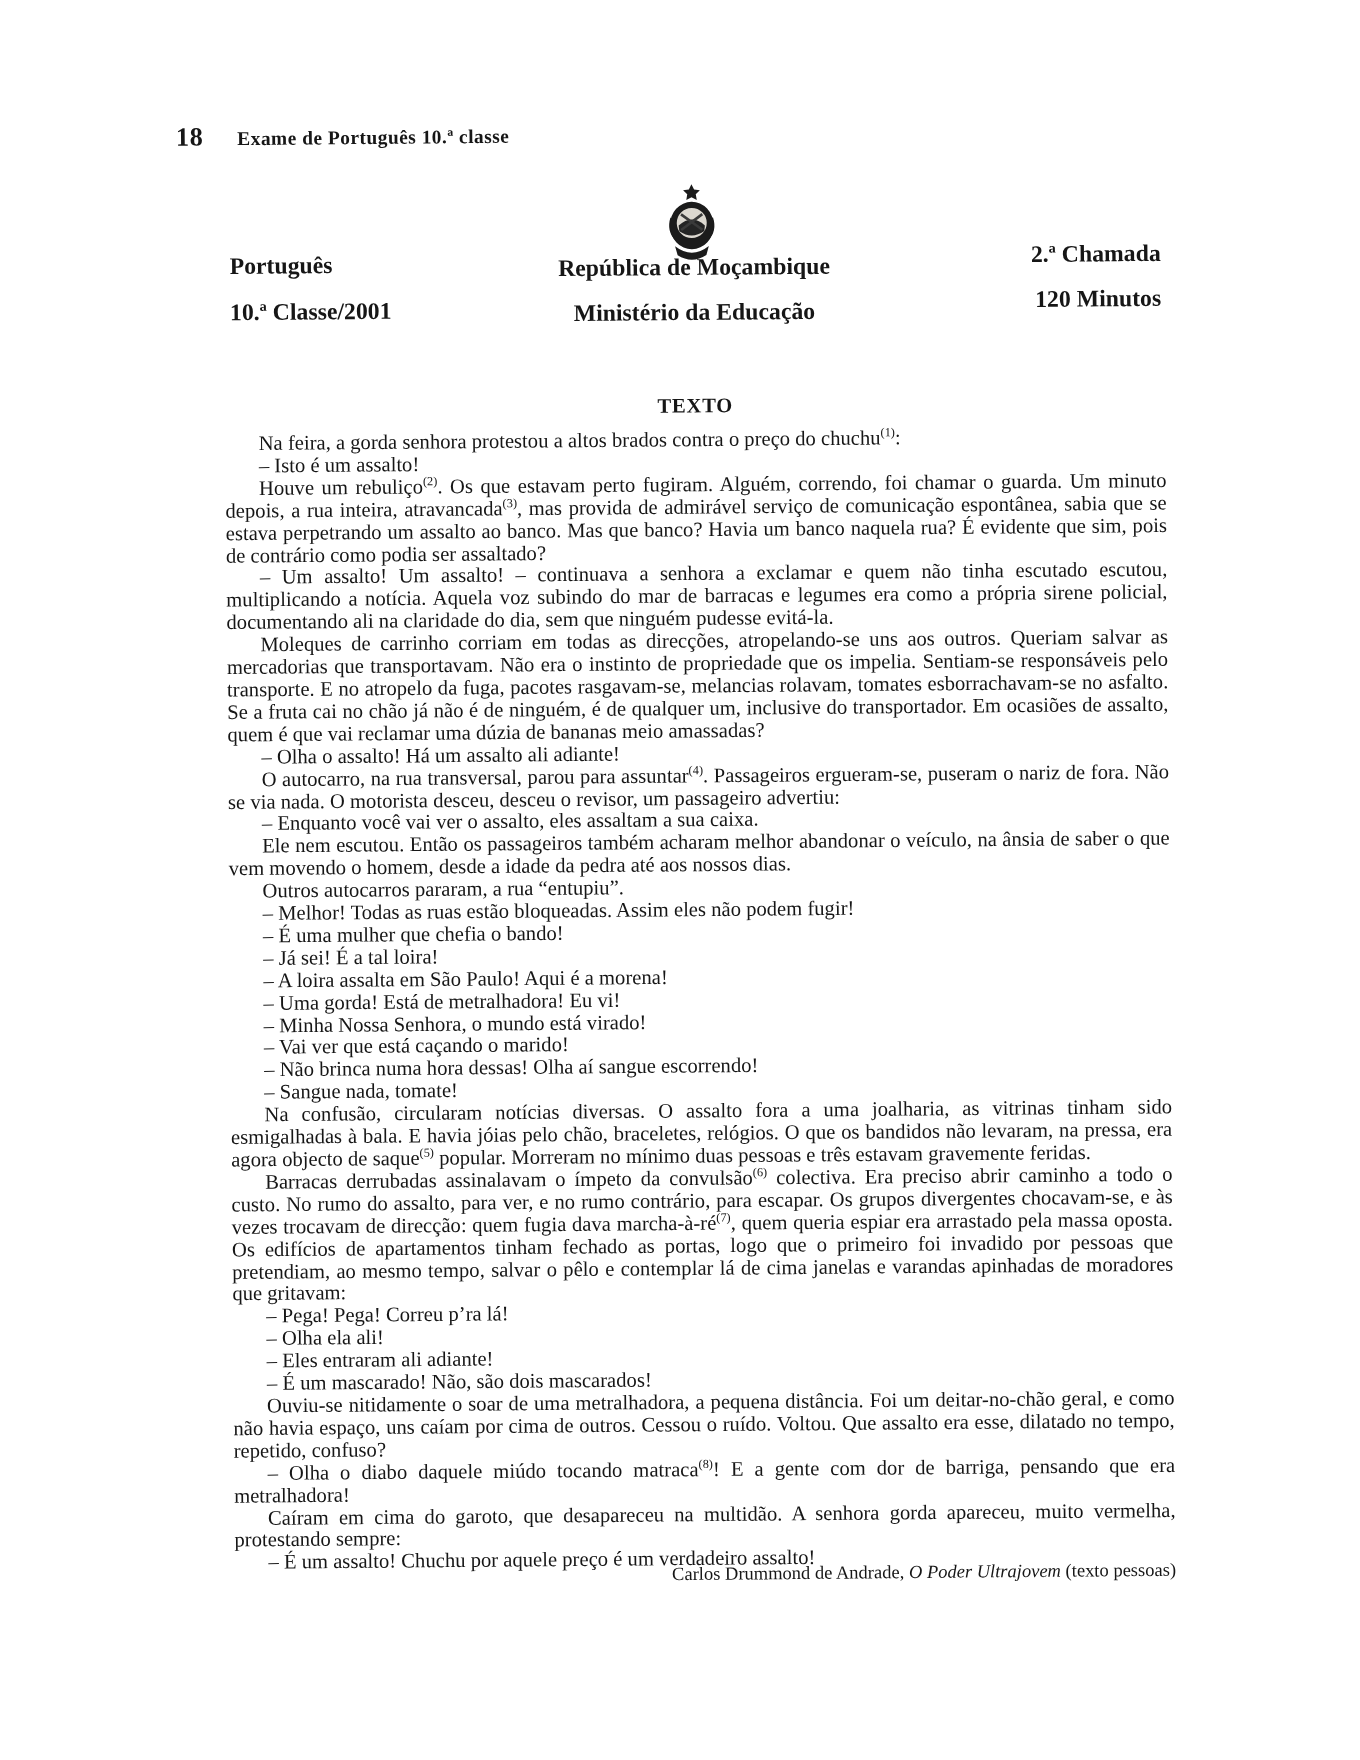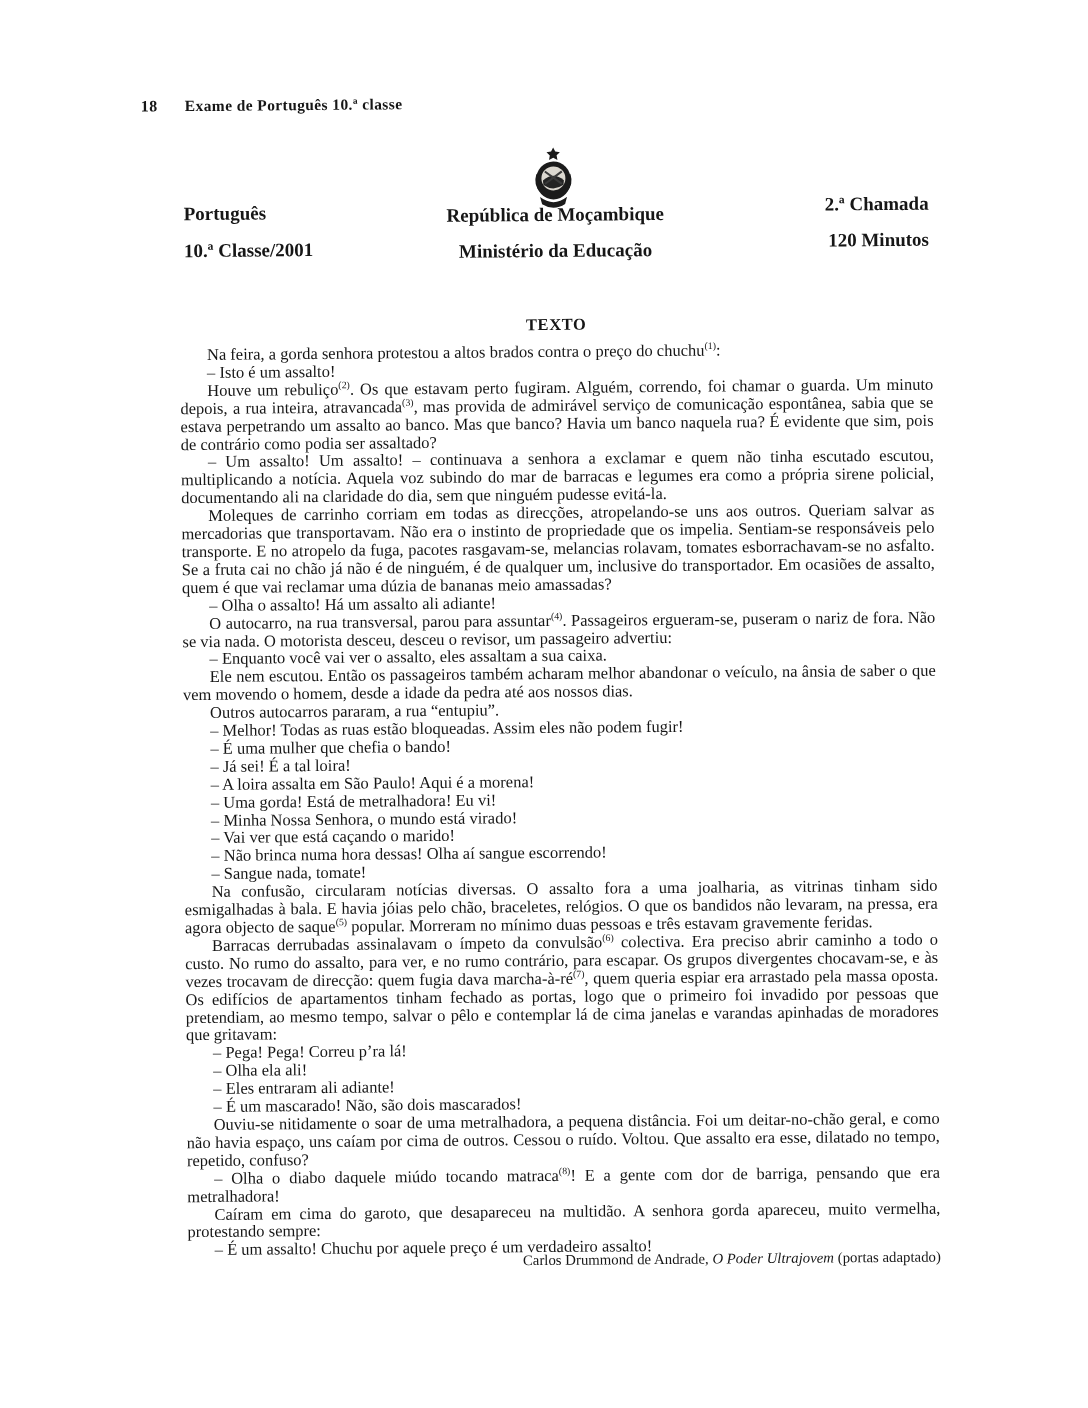--- a/index.html
+++ b/index.html
@@ -6,21 +6,21 @@
   body {
     width:1088px; height:1408px; position:relative; overflow:hidden;
     background:#ffffff;
     font-family:"Liberation Serif","DejaVu Serif",serif;
     color:#161616;
   }
   .sheet { position:absolute; inset:0; transform:rotate(-0.5deg); transform-origin:50% 42%; }
 
   
   .book-header { position:absolute; top:94px; left:145px; white-space:nowrap; }
-  .pagenum { font-size:16px; font-weight:700; letter-spacing:0.5px; }
+  .pagenum { font-size:21px; font-weight:700; letter-spacing:0.5px; }
   .booktitle { font-size:15.5px; font-weight:700; margin-left:27px; letter-spacing:0.4px; }
 
   
   .emblem { position:absolute; left:532px; top:146px; width:50px; height:68px; }
 
   
   .hdr { position:absolute; font-weight:700; font-size:19px; }
   .hdr div { margin:0; }
   .hdr-left  { left:187px; top:200px; }
   .hdr-left .l2 { margin-top:15px; }
@@ -115,16 +115,16 @@
       <p>– Olha ela ali!</p>
       <p>– Eles entraram ali adiante!</p>
       <p>– É um mascarado! Não, são dois mascarados!</p>
       <p>Ouviu-se nitidamente o soar de uma metralhadora, a pequena distância. Foi um deitar-no-chão geral, e como não havia espaço, uns caíam por cima de outros. Cessou o ruído. Voltou. Que assalto era esse, dilatado no tempo, repetido, confuso?</p>
       <p>– Olha o diabo daquele miúdo tocando matraca<sup>(8)</sup>! E a gente com dor de barriga, pensando que era metralhadora!</p>
       <p>Caíram em cima do garoto, que desapareceu na multidão. A senhora gorda apareceu, muito vermelha, protestando sempre:</p>
       <p>– É um assalto! Chuchu por aquele preço é um verdadeiro assalto!</p>
     </div>
 
   <div class="attribution">
-    <span>Carlos Drummond de Andrade, </span><i>O Poder Ultrajovem</i><span> (portas adaptado)</span>
+    <span>Carlos Drummond de Andrade, </span><i>O Poder Ultrajovem</i><span> (texto pessoas)</span>
   </div>
 
 </div>
 
 </body></html>

